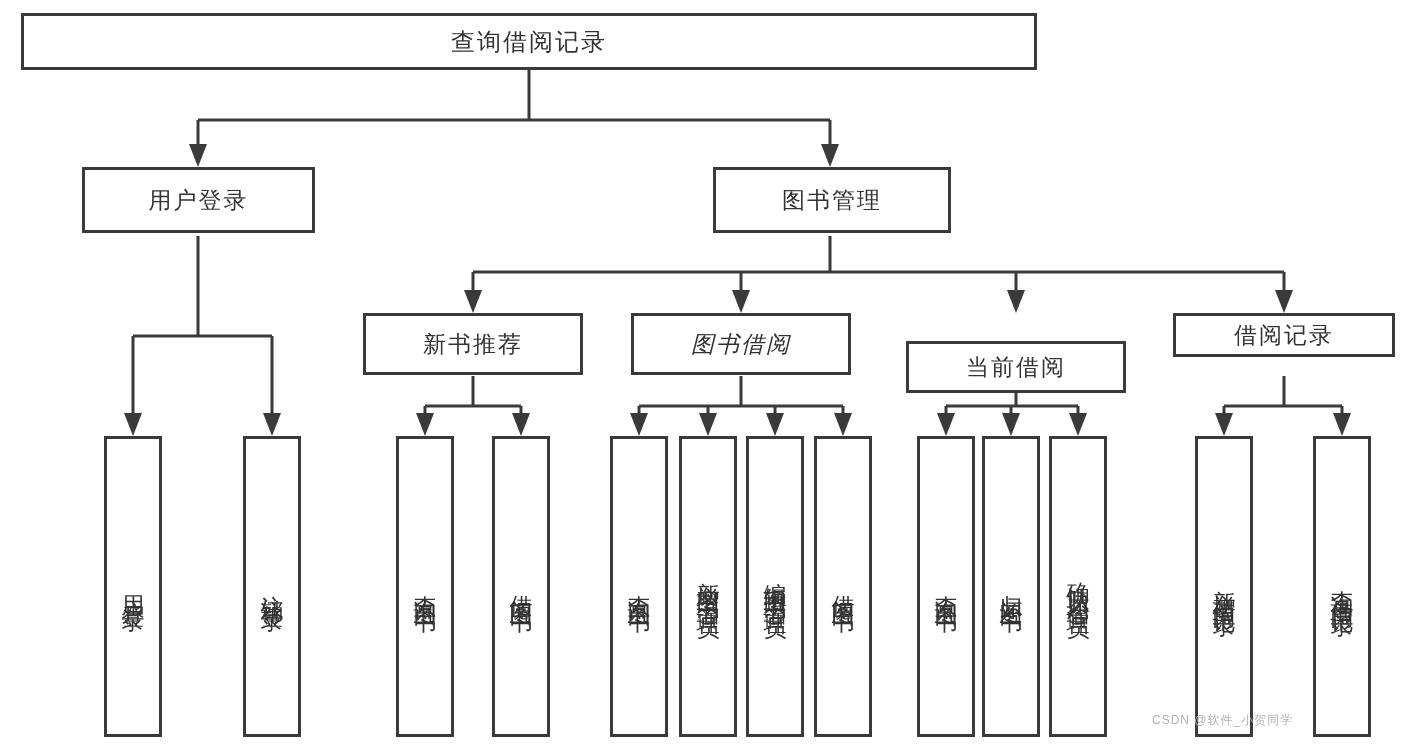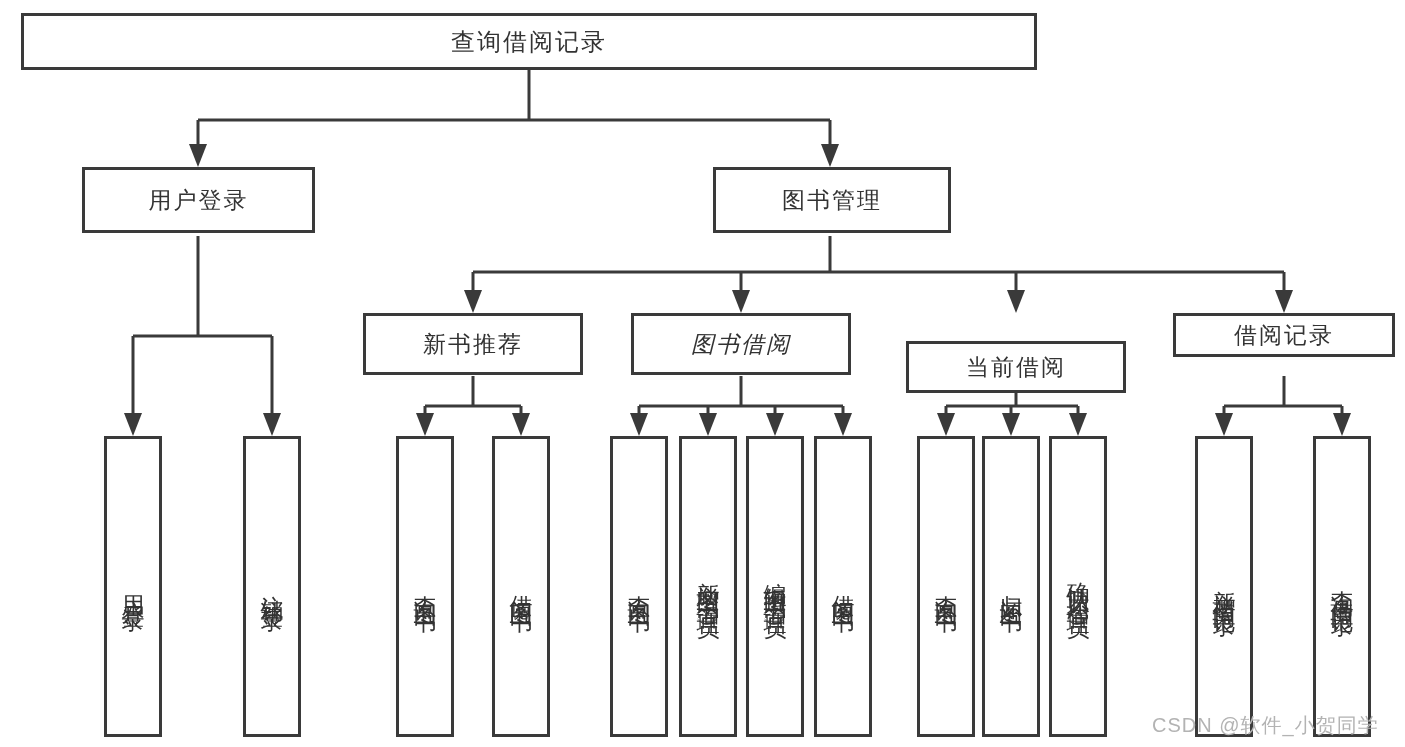--- a/index.html
+++ b/index.html
@@ -36,21 +36,21 @@
     writing-mode: vertical-rl;
     text-orientation: mixed;
     letter-spacing: 5px;
     line-height: 1;
     white-space: nowrap;
   }
   #watermark {
     position: absolute;
     left: 1152px;
     top: 712px;
-    font-size: 20px;
+    font-size: 12px;
     letter-spacing: 1px;
     color: #b3b3b3;
     z-index: 5;
     white-space: nowrap;
   }
 </style>
 </head>
 <body>
 
 <div id="stage">

